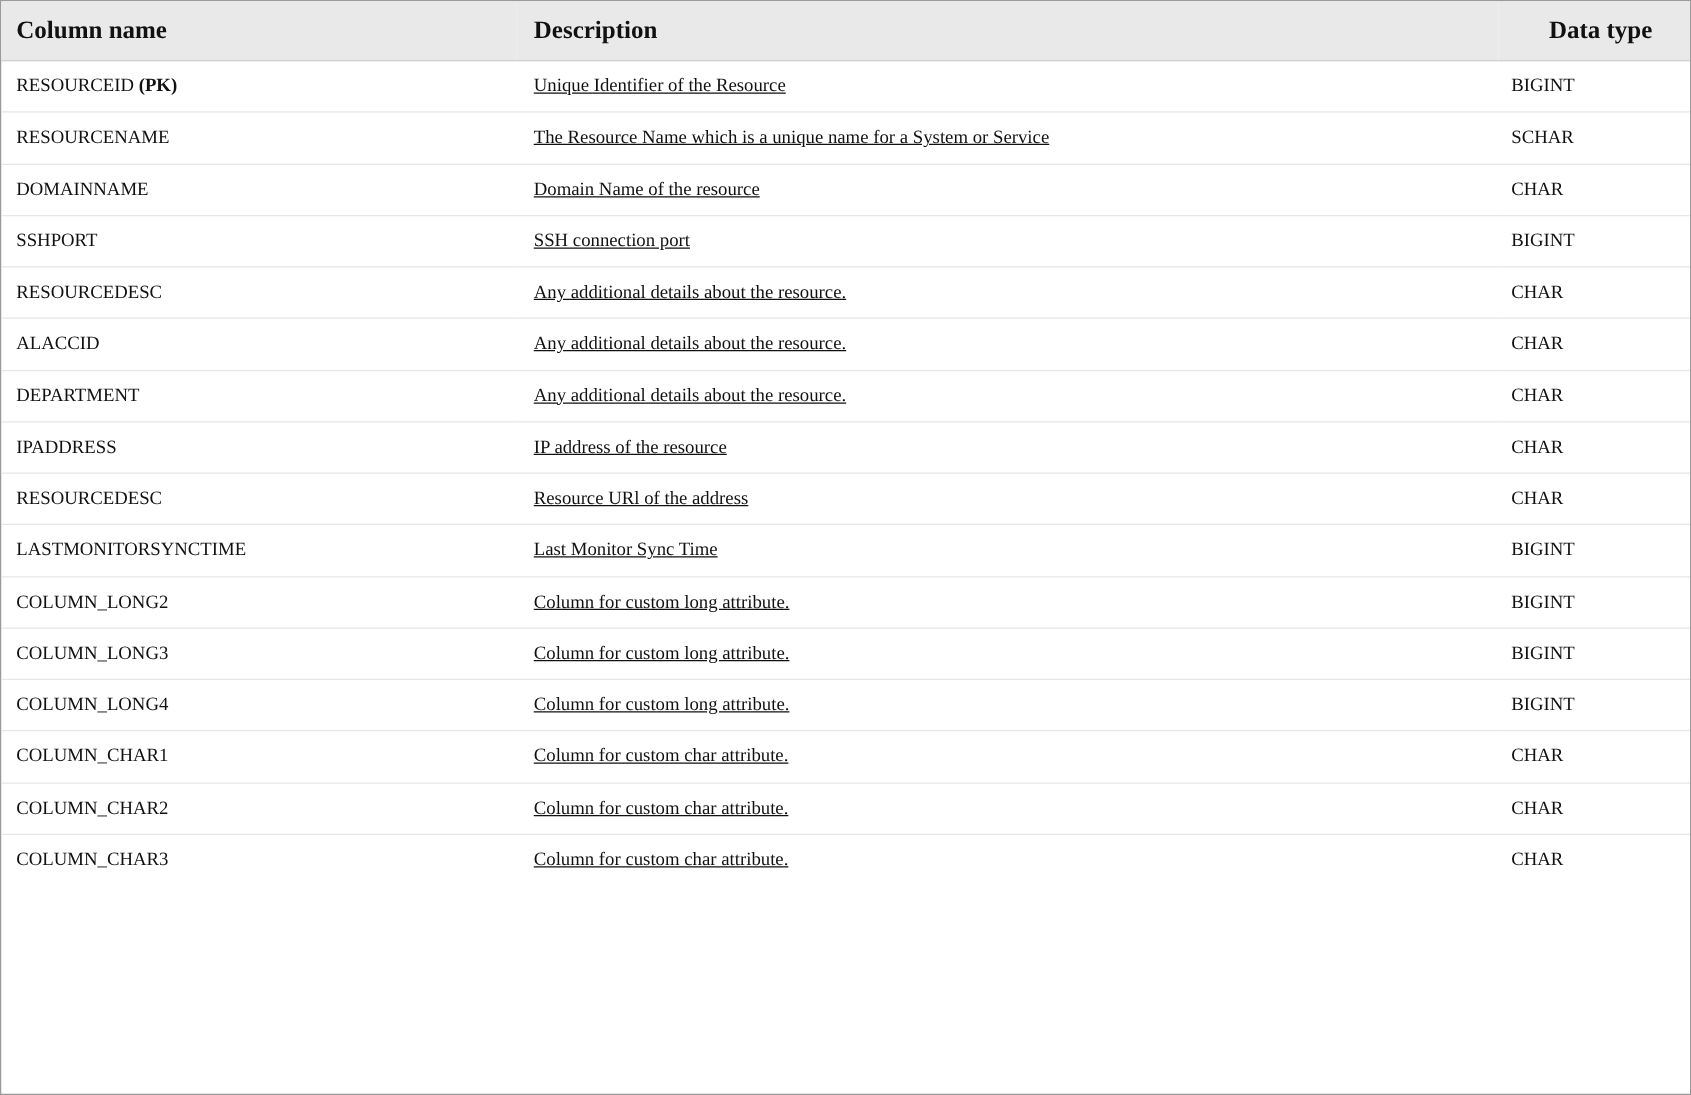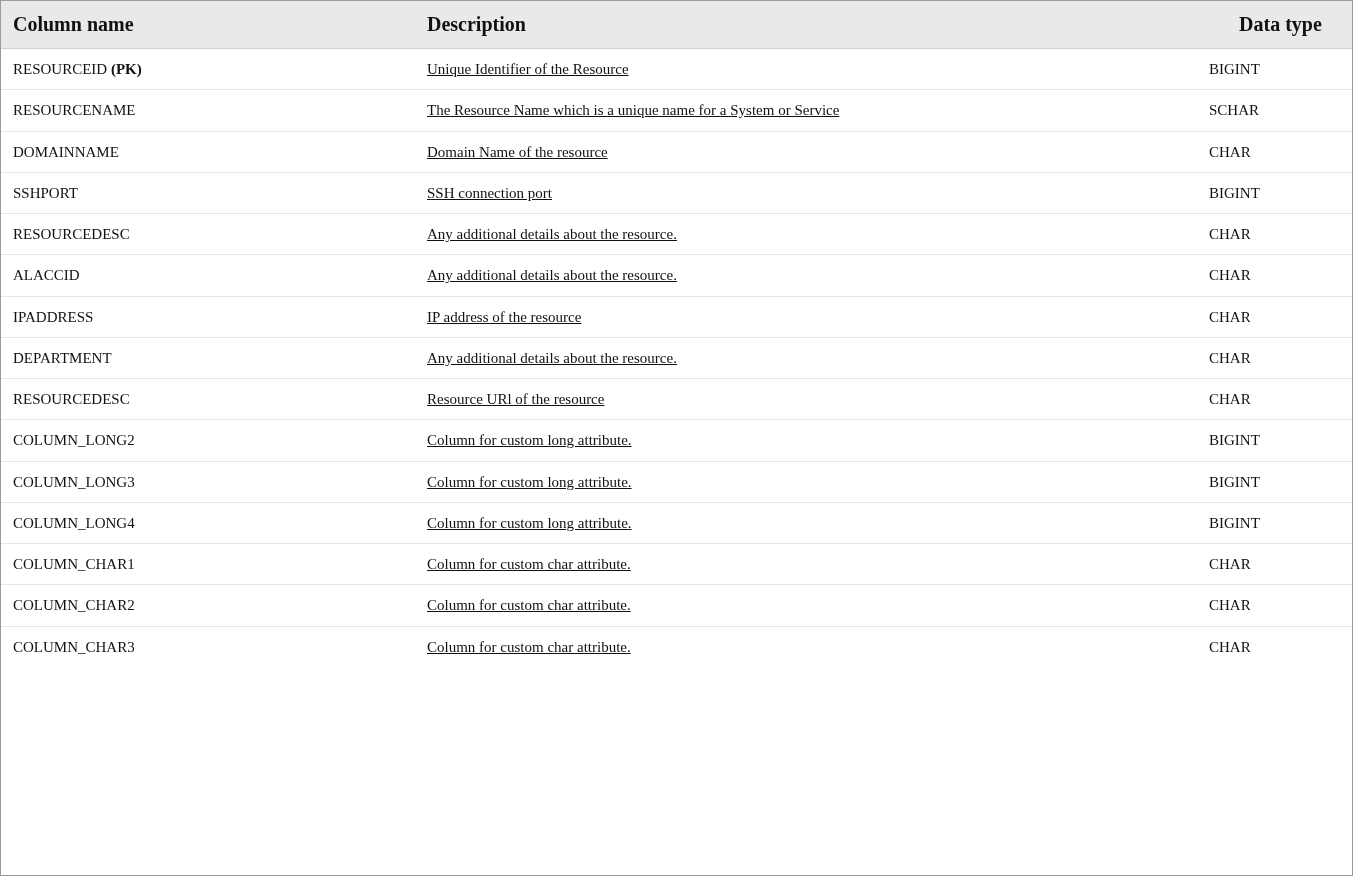--- a/index.html
+++ b/index.html
@@ -106,33 +106,38 @@
           <td class="td-name"><span>RESOURCEDESC</span></td>
           <td class="td-desc">Any additional details about the resource.</td>
           <td class="td-type">CHAR</td>
         </tr>
         <tr>
           <td class="td-name"><span>ALACCID</span></td>
           <td class="td-desc">Any additional details about the resource.</td>
           <td class="td-type">CHAR</td>
         </tr>
         <tr>
+          <td class="td-name"><span>DEPARTMENT</span></td>
+          <td class="td-desc">Any additional details about the resource.</td>
+          <td class="td-type">CHAR</td>
+        </tr>
+        <tr>
           <td class="td-name"><span>IPADDRESS</span></td>
           <td class="td-desc">IP address of the resource</td>
           <td class="td-type">CHAR</td>
         </tr>
         <tr>
-          <td class="td-name"><span>DEPARTMENT</span></td>
-          <td class="td-desc">Any additional details about the resource.</td>
+          <td class="td-name"><span>RESOURCEDESC</span></td>
+          <td class="td-desc">Resource URl of the address</td>
           <td class="td-type">CHAR</td>
         </tr>
         <tr>
-          <td class="td-name"><span>RESOURCEDESC</span></td>
-          <td class="td-desc">Resource URl of the resource</td>
-          <td class="td-type">CHAR</td>
+          <td class="td-name"><span>LASTMONITORSYNCTIME</span></td>
+          <td class="td-desc">Last Monitor Sync Time</td>
+          <td class="td-type">BIGINT</td>
         </tr>
         <tr>
           <td class="td-name"><span>COLUMN_LONG2</span></td>
           <td class="td-desc">Column for custom long attribute.</td>
           <td class="td-type">BIGINT</td>
         </tr>
         <tr>
           <td class="td-name"><span>COLUMN_LONG3</span></td>
           <td class="td-desc">Column for custom long attribute.</td>
           <td class="td-type">BIGINT</td>

